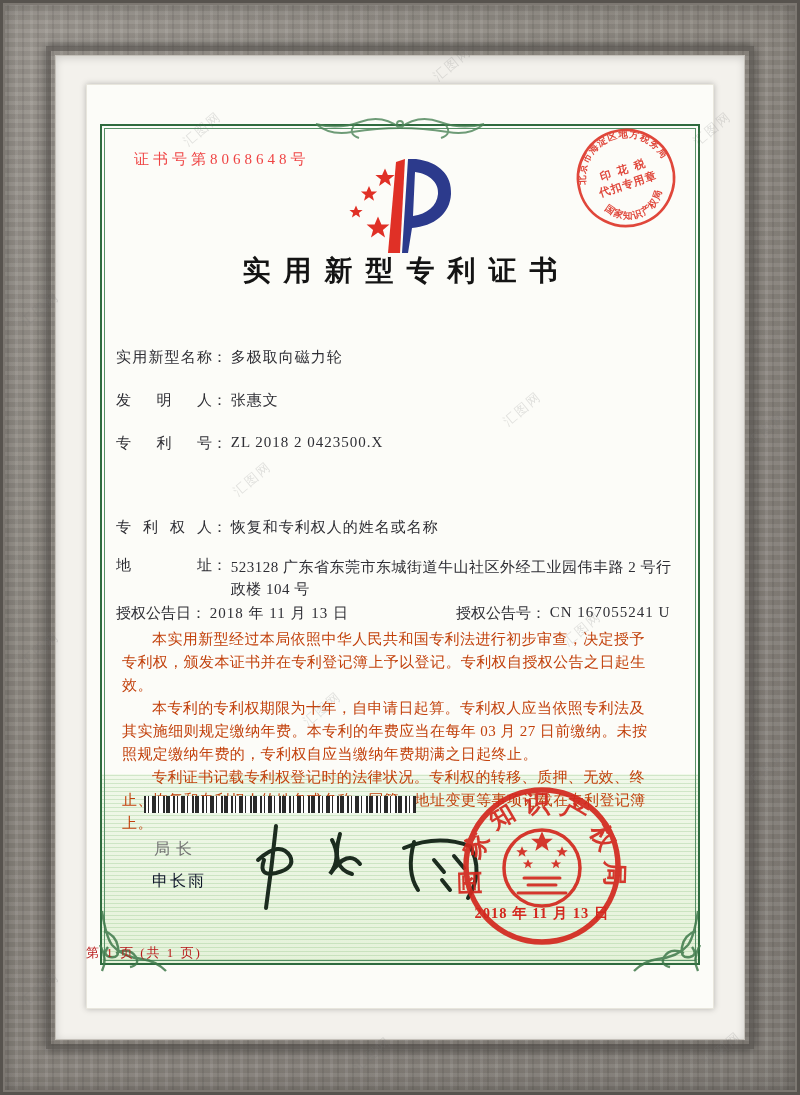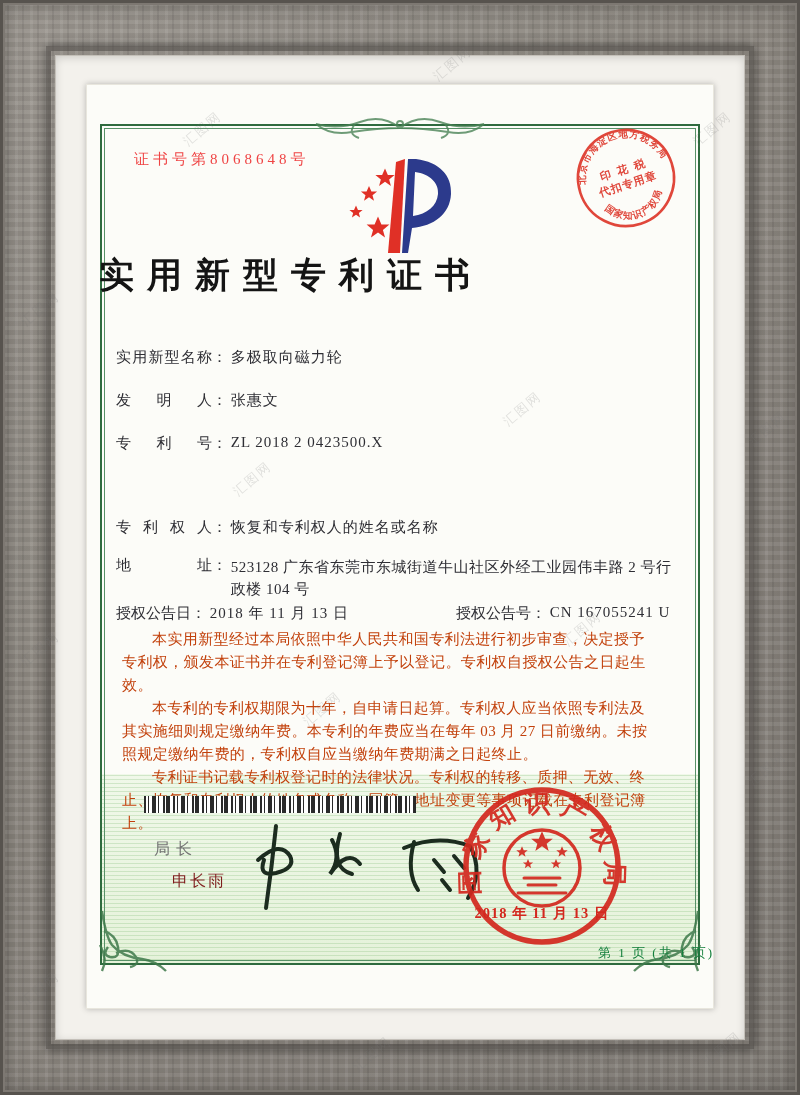--- a/index.html
+++ b/index.html
@@ -39,47 +39,47 @@
       linear-gradient(180deg,#f0f8e9 0%,#e5f2da 100%);
   }
   .gborder{position:absolute;left:14px;right:14px;top:40px;bottom:44px;border:2px solid #2f6b3f;}
   .gborder::after{content:"";position:absolute;inset:2px;border:1px solid #579167;}
   .ornament-top{position:absolute;left:50%;transform:translateX(-50%);top:26px;}
   .flourish-bl{position:absolute;left:8px;bottom:30px;}
   .flourish-br{position:absolute;right:8px;bottom:30px;transform:scaleX(-1);}
   
   .cert-no{position:absolute;left:48px;top:66px;font-size:15px;letter-spacing:4px;color:#ef4444;}
   .logo{position:absolute;left:50%;transform:translateX(-50%);top:72px;}
-  .title{position:absolute;left:0;right:0;top:168px;text-align:left;
-         font-size:35px;font-weight:bold;letter-spacing:13px;color:#141414;text-indent:13px;}
+  .title{position:absolute;left:0;right:0;top:168px;text-align:center;
+         font-size:28px;font-weight:bold;letter-spacing:13px;color:#141414;text-indent:13px;}
   .frow{position:absolute;left:30px;font-size:15px;color:#2e2e34;white-space:nowrap;}
   .flabel{display:inline-block;width:96px;text-align:justify;text-align-last:justify;vertical-align:top;}
   .fcolon{vertical-align:top;}
   .fval{letter-spacing:1px;vertical-align:top;}
   .fval.wrap{display:inline-block;white-space:normal;width:452px;line-height:22px;letter-spacing:.5px;}
   .grant-right{position:absolute;left:340px;top:0;}
   .paras{position:absolute;left:36px;top:544px;width:534px;color:#c2410c;}
   .paras p{margin:0;font-size:15px;line-height:23px;text-indent:2em;letter-spacing:.4px;}
   .barcode{position:absolute;left:58px;top:712px;width:272px;height:17px;
     background:repeating-linear-gradient(90deg,
       #2a2a2a 0 2px, #fff 2px 4px, #2a2a2a 4px 5px, #fff 5px 8px,
       #2a2a2a 8px 12px, #fff 12px 14px, #2a2a2a 14px 15px, #fff 15px 19px,
       #2a2a2a 19px 21px, #fff 21px 22px, #2a2a2a 22px 26px, #fff 26px 29px);
   }
   .signer-title{position:absolute;left:68px;top:755px;font-size:16px;color:#737373;
     font-family:"Liberation Sans",sans-serif;letter-spacing:6px;}
-  .signer-name{position:absolute;left:66px;top:787px;font-size:16px;color:#7f1d1d;
-    font-family:"Liberation Sans",sans-serif;letter-spacing:2px;margin-left:20px;}
+  .signer-name{position:absolute;left:66px;top:787px;font-size:16px;color:#0f172a;
+    font-family:"Liberation Sans",sans-serif;letter-spacing:2px;}
   .signature{position:absolute;left:150px;top:738px;}
   .seal{position:absolute;left:366px;top:692px;opacity:.92;}
   .seal-date{position:absolute;left:366px;top:820px;width:180px;text-align:center;
     color:#d3281e;font-size:14.5px;font-weight:bold;letter-spacing:1px;}
   .taxstamp{position:absolute;left:487px;top:41px;transform:rotate(-18deg);opacity:.9;}
-  .pageno{position:absolute;left:0;right:0;top:860px;text-align:right;
-    font-size:13px;color:#15803d;letter-spacing:2px;}
+  .pageno{position:absolute;left:0;right:0;top:860px;text-align:left;
+    font-size:13px;color:#b91c1c;letter-spacing:2px;}
   
   .wm{position:absolute;transform:rotate(-40deg);color:rgba(120,120,120,.20);
       font-size:13px;font-family:"Liberation Sans",sans-serif;letter-spacing:2px;
       pointer-events:none;z-index:9;}
 </style>
 </head>
 <body>
 
 <div class="frame"></div>
 <div class="frame-lip"></div>

